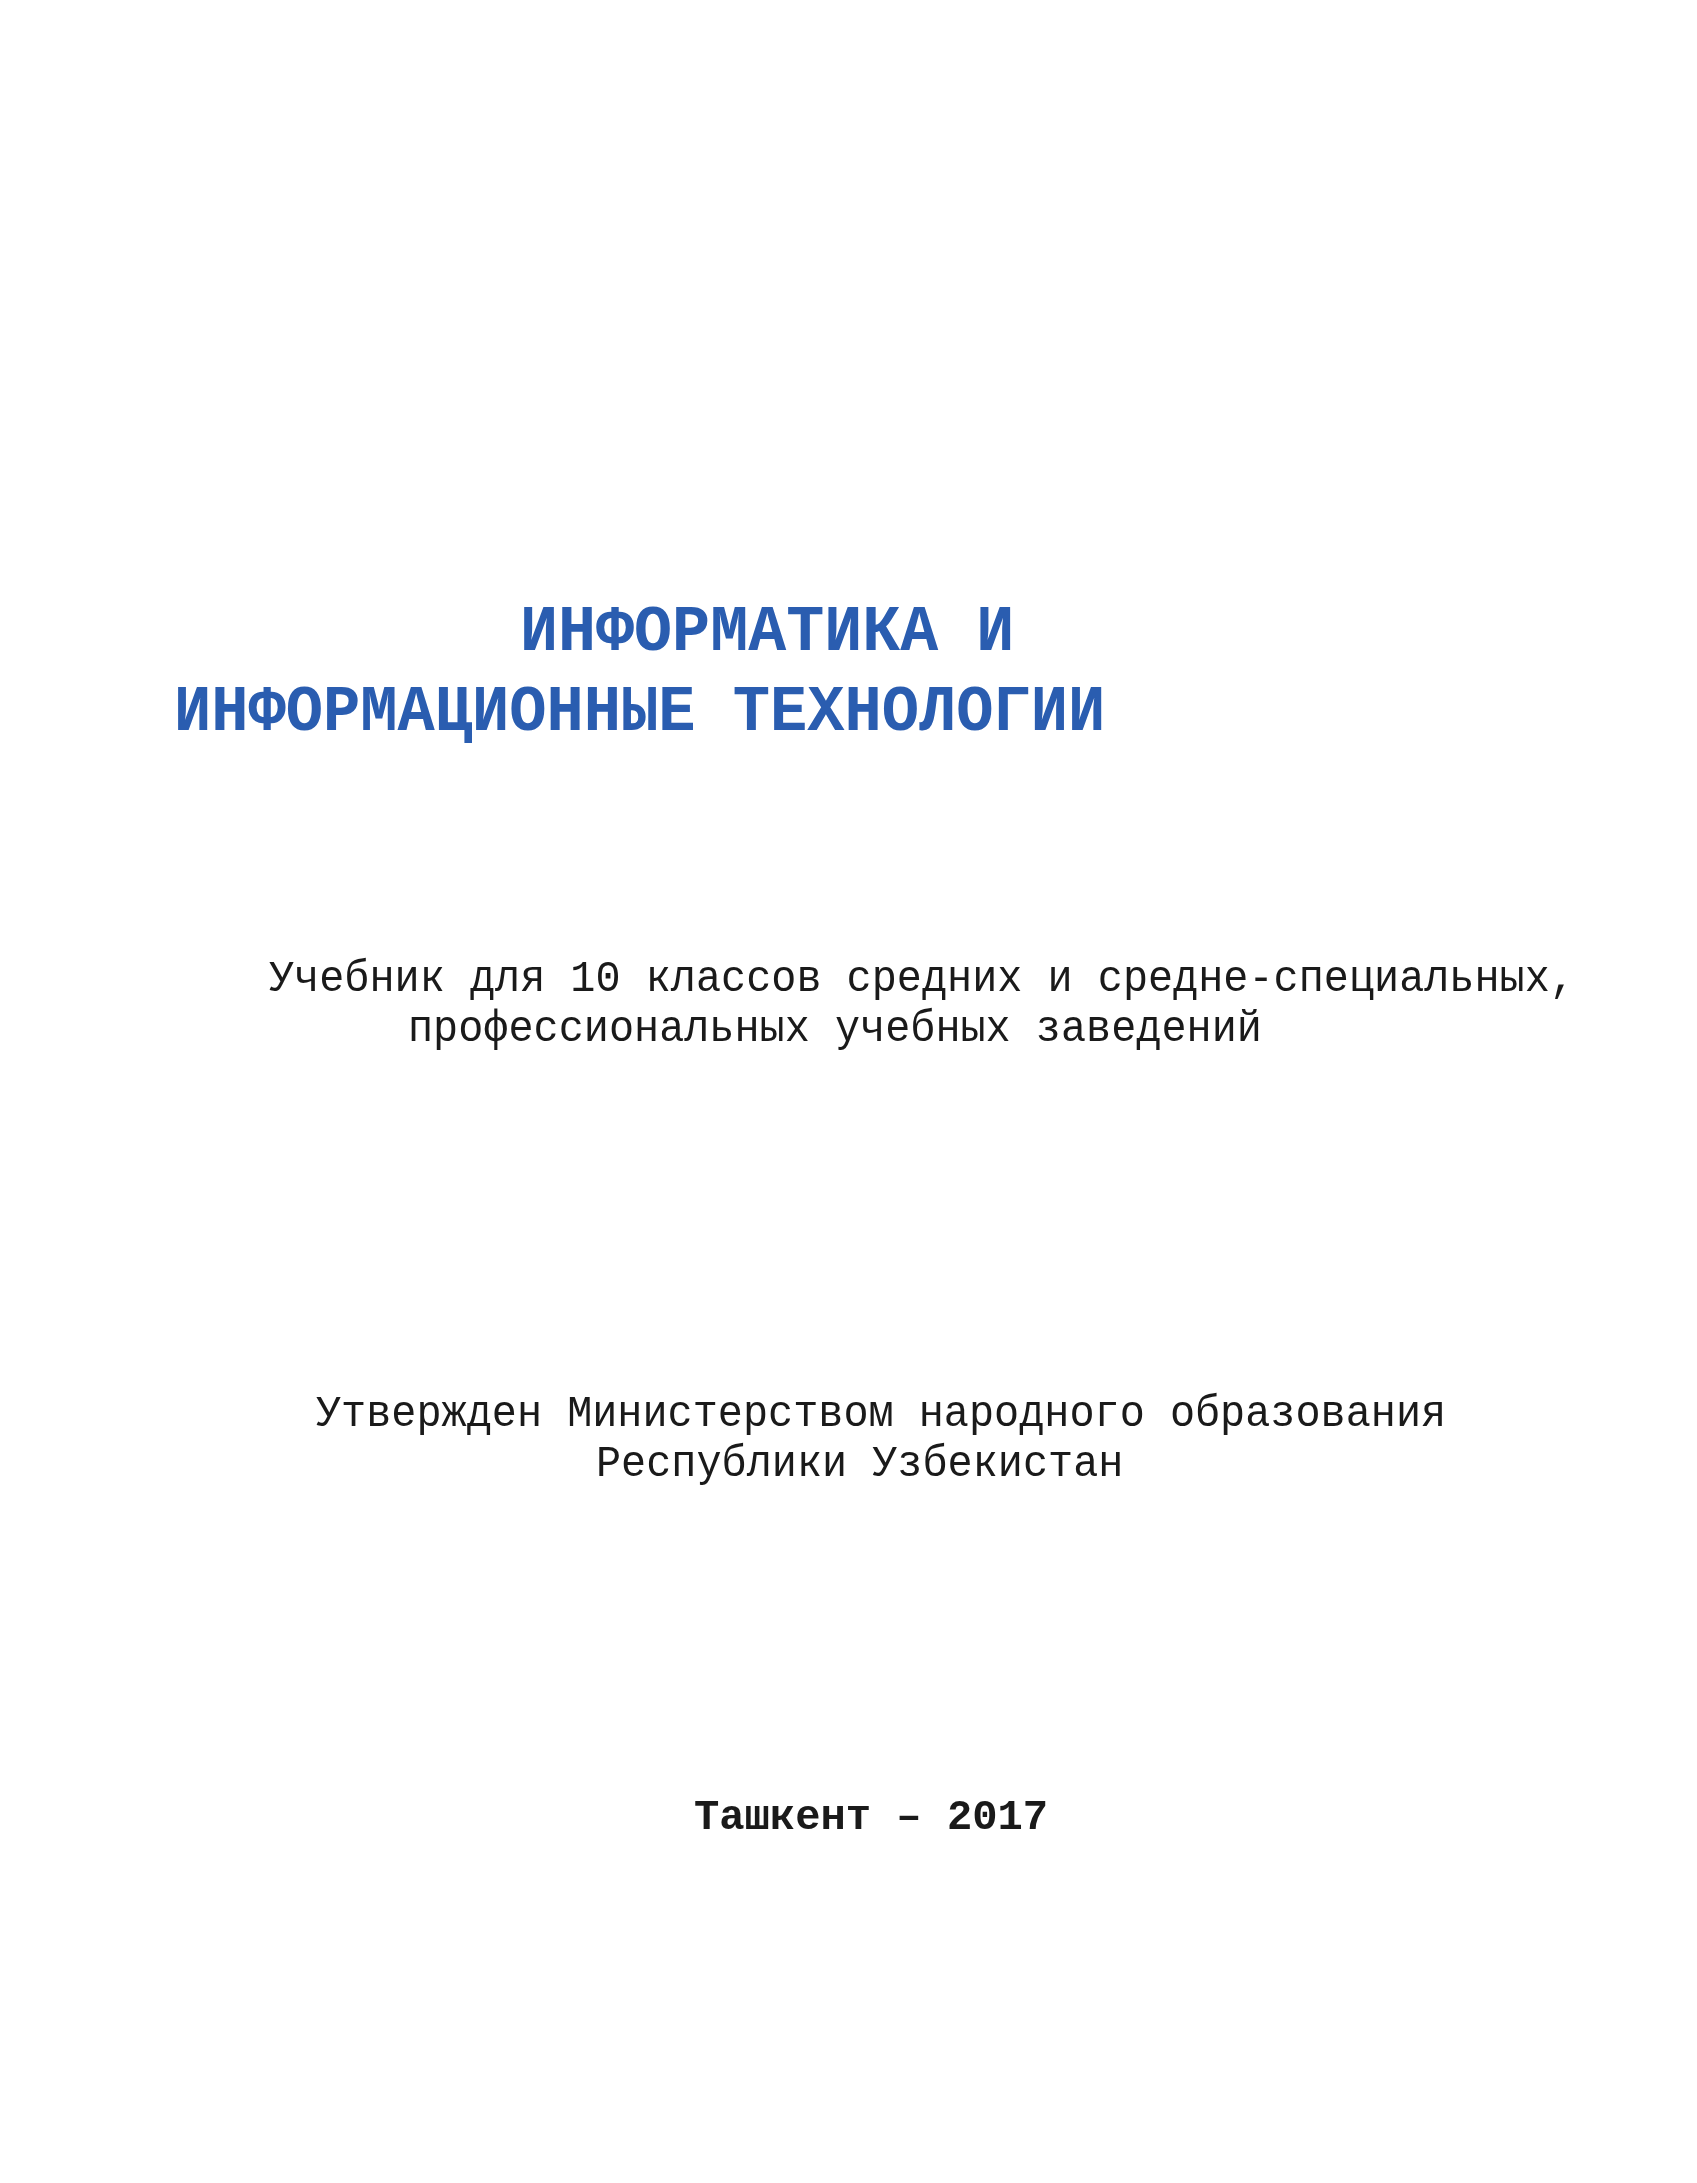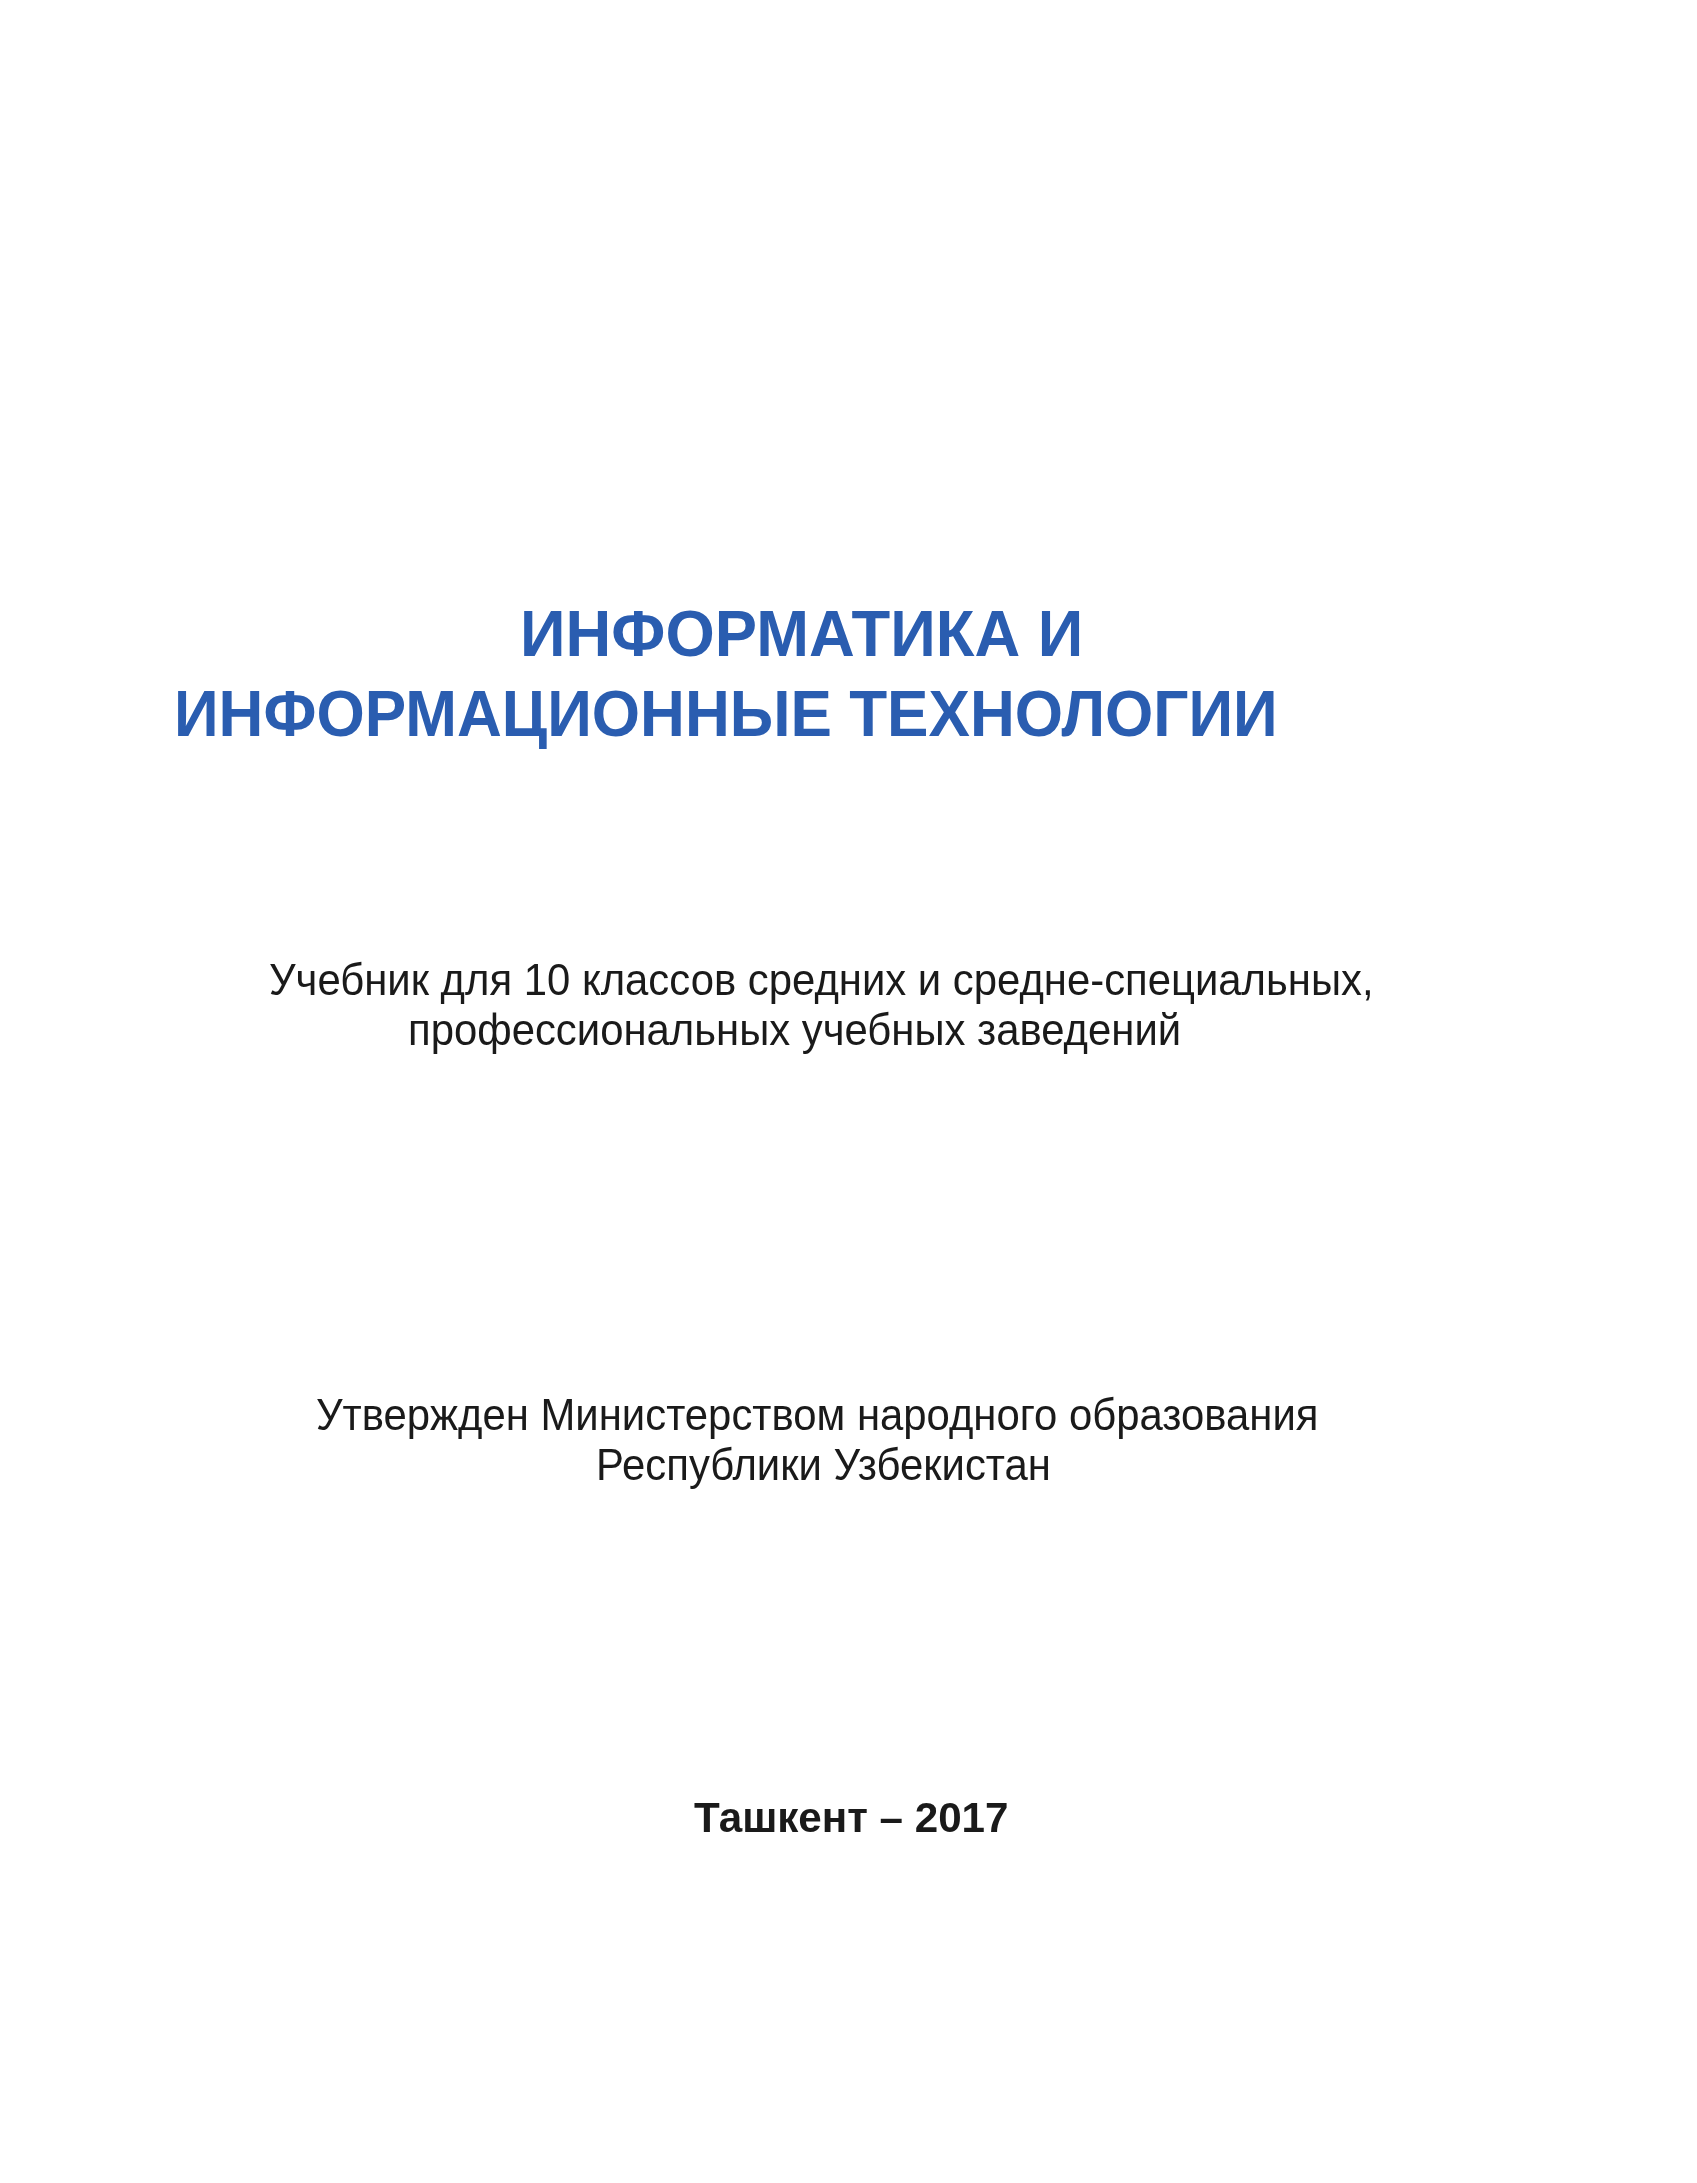--- a/index.html
+++ b/index.html
@@ -6,21 +6,21 @@
       margin: 0;
       padding: 0;
       background: #ffffff;
     }
     .page {
       position: relative;
       width: 1698px;
       height: 2183px;
       background: #ffffff;
       overflow: hidden;
-      font-family: Liberation Sans, sans-serif;
+      font-family: Liberation Mono, monospace;
     }
     .line {
       position: absolute;
       white-space: nowrap;
       line-height: 1;
       margin: 0;
       transform-origin: 0 0;
     }
     
     .title {

